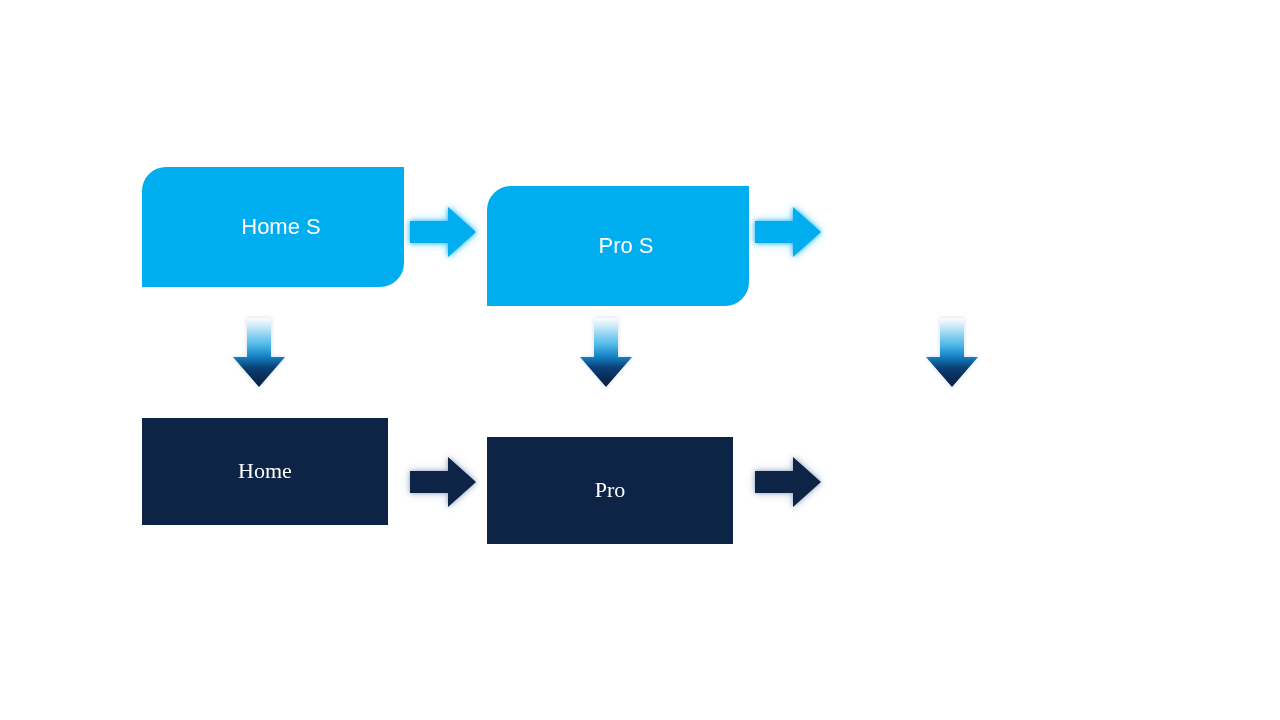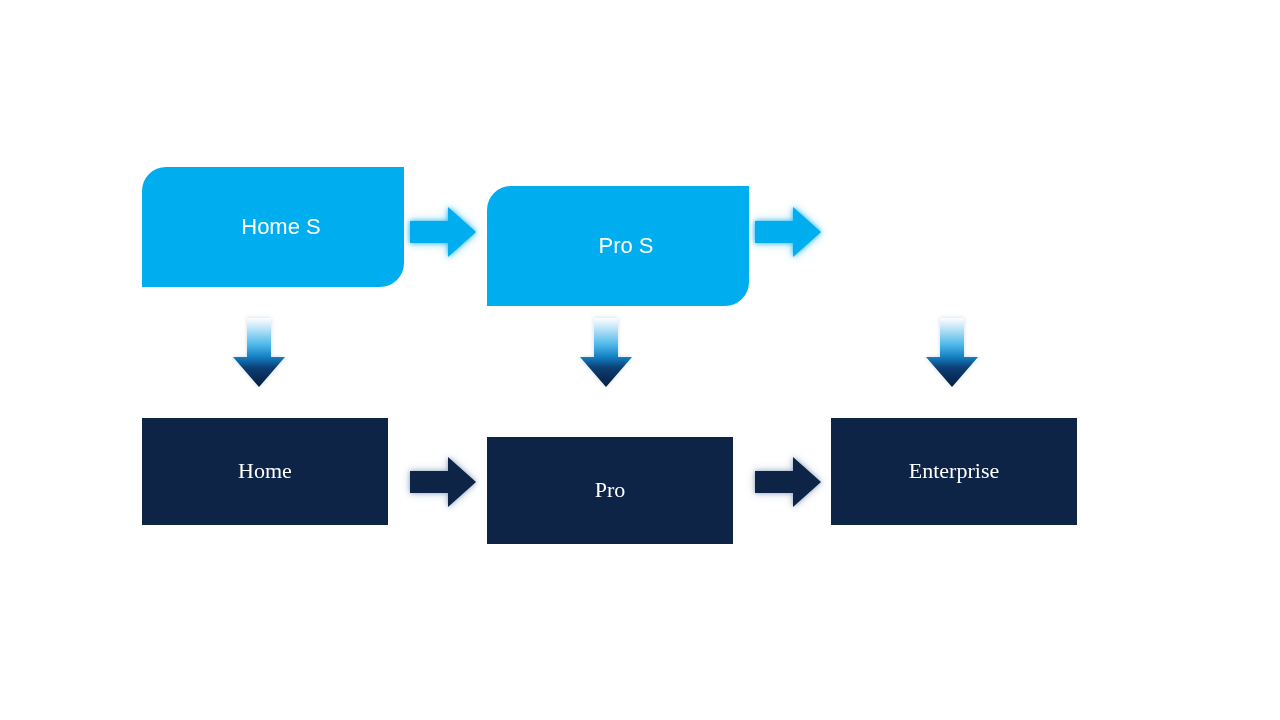--- a/index.html
+++ b/index.html
@@ -87,23 +87,20 @@
   <div class="node top col1">
     <span>Pro S</span>
   </div>
 
   <div class="node bottom col0">
     <span>Home</span>
   </div>
   <div class="node bottom col1">
     <span>Pro</span>
   </div>
-  <div class="node bottom col2">
-    <span>Enterprise</span>
-  </div>
 
   <svg class="arrow right-light" style="left:410px; top:207px;" width="66" height="50" viewBox="0 0 66 50">
     <polygon points="0,14 38,14 38,0 66,25 38,50 38,36 0,36" fill="#00AEEF"></polygon>
   </svg>
   <svg class="arrow right-light" style="left:755px; top:207px;" width="66" height="50" viewBox="0 0 66 50">
     <polygon points="0,14 38,14 38,0 66,25 38,50 38,36 0,36" fill="#00AEEF"></polygon>
   </svg>
 
   <svg class="arrow right-dark" style="left:410px; top:457px;" width="66" height="50" viewBox="0 0 66 50">
     <polygon points="0,14 38,14 38,0 66,25 38,50 38,36 0,36" fill="#0D2446"></polygon>

